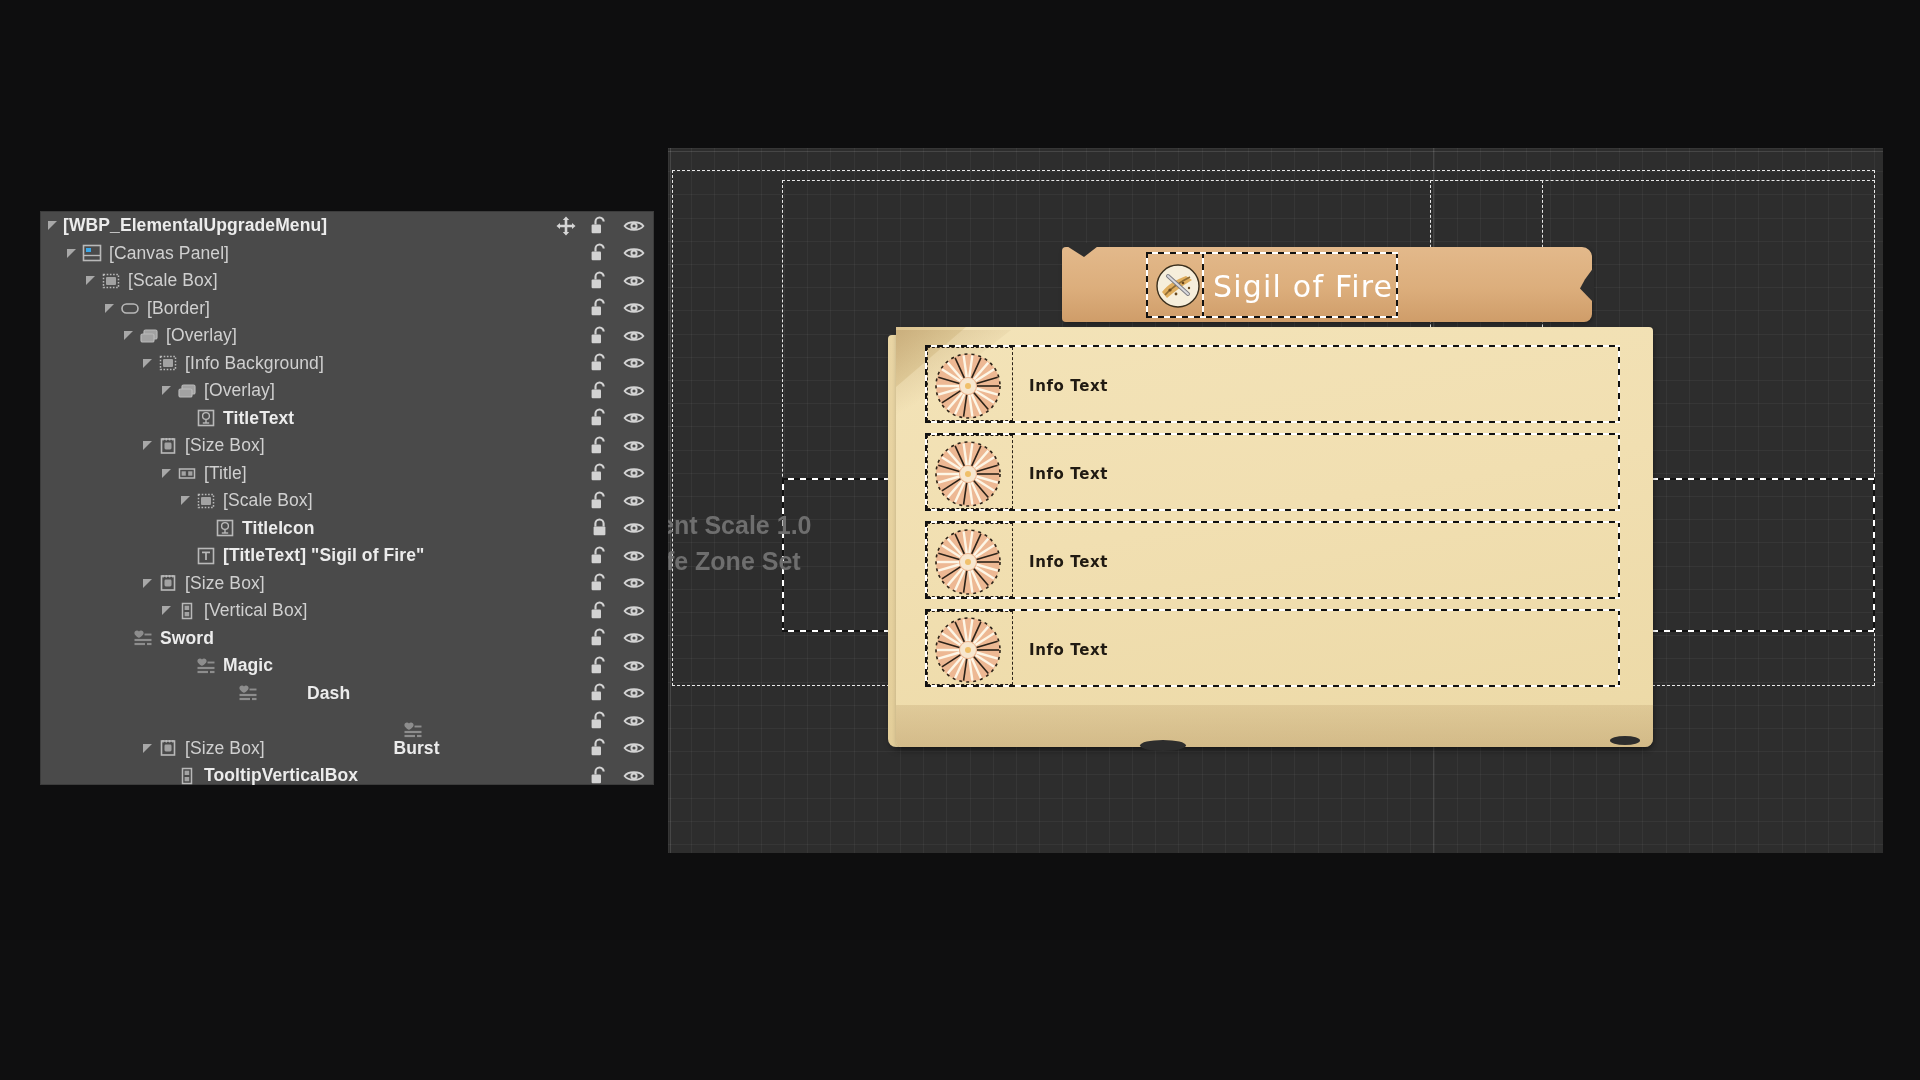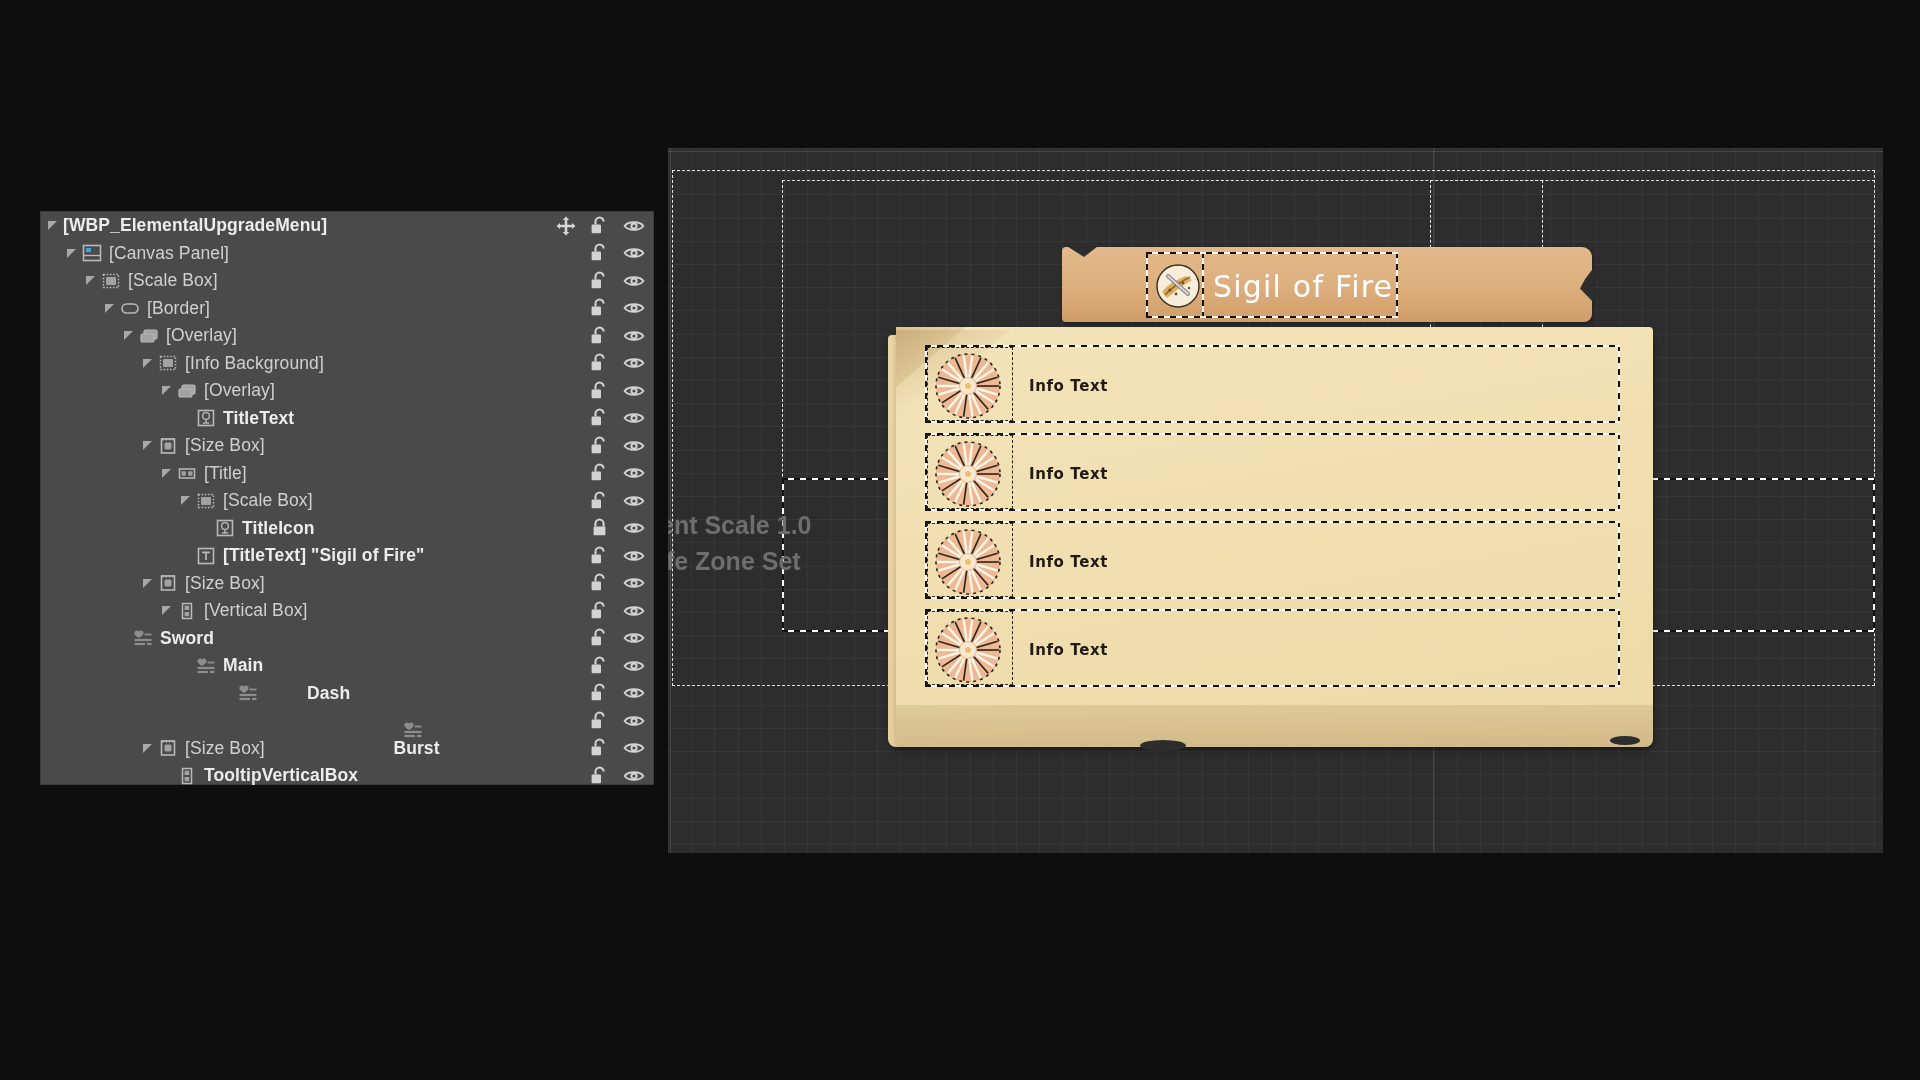--- a/index.html
+++ b/index.html
@@ -658,21 +658,21 @@
         <span class="disc none"></span>
         <span class="ticon">
           <svg width="20" height="20" viewBox="0 0 20 20" aria-hidden="true">
             <path d="M4 2.6c-1.5 0-2.6 1.1-2.6 2.5 0 2.3 3.3 4.1 4.6 5 1.3-.9 4.6-2.7 4.6-5 0-1.4-1.1-2.5-2.6-2.5-.9 0-1.6.4-2 1-.4-.6-1.1-1-2-1z" fill="#8d8d8d"></path>
             <line x1="11.5" y1="6.5" x2="18.5" y2="6.5" stroke="#8d8d8d" stroke-width="1.9"></line>
             <line x1="1.5" y1="12" x2="18.5" y2="12" stroke="#8d8d8d" stroke-width="2.2"></line>
             <line x1="1.5" y1="16" x2="12" y2="16" stroke="#8d8d8d" stroke-width="2.2"></line>
             <line x1="14" y1="16" x2="18.5" y2="16" stroke="#8d8d8d" stroke-width="2.2"></line>
           </svg>
         </span>
-        <span class="tree-label bold">Main</span>
+        <span class="tree-label bold">Magic</span>
         <div class="row-ctrls">
           <span class="ctrl">
             <svg width="22" height="22" viewBox="0 0 22 22" aria-hidden="true">
               <path d="M6.5 9.5 V6.6 a4.1 4.1 0 0 1 8.2 0" fill="none" stroke="#d3d3d3" stroke-width="2.1"></path>
               <rect x="2.6" y="9.6" width="9.4" height="8.6" rx="1" fill="#d3d3d3"></rect>
             </svg>
           </span>
           <span class="ctrl">
             <svg width="22" height="22" viewBox="0 0 22 22" aria-hidden="true">
               <path d="M1.6 11 C5 6 17 6 20.4 11 C17 16 5 16 1.6 11 Z" fill="none" stroke="#d3d3d3" stroke-width="1.8"></path>

